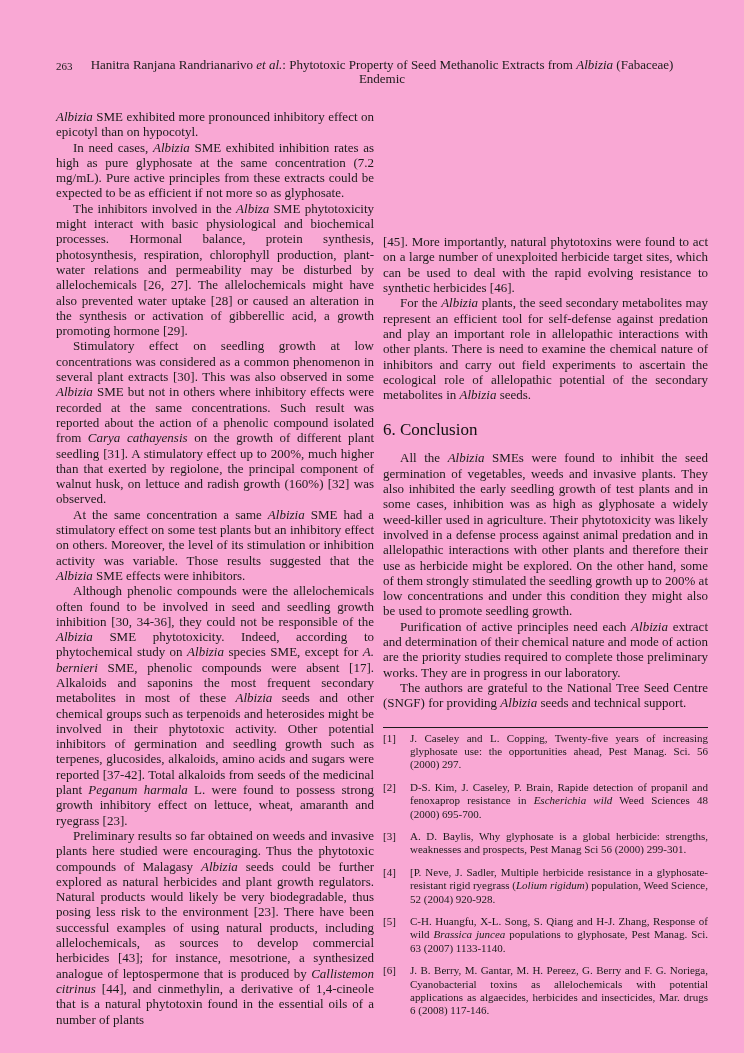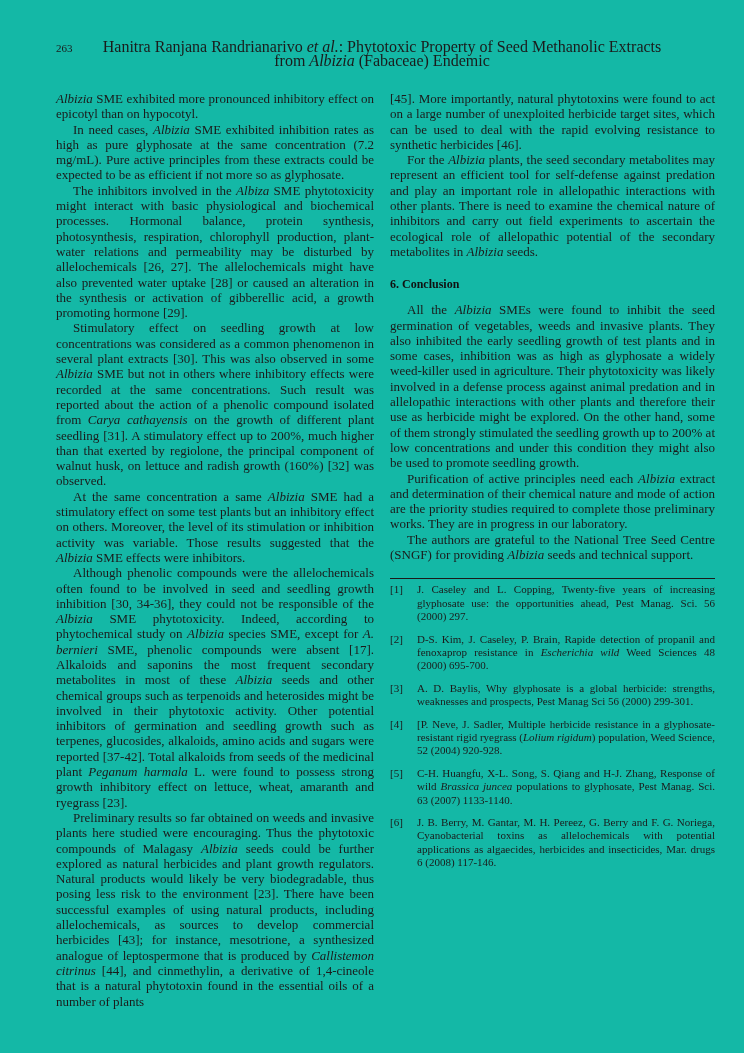--- a/index.html
+++ b/index.html
@@ -1,34 +1,34 @@
 <!DOCTYPE html>
 <html><head>
 <meta charset="utf-8">
 <style>
   html, body { margin: 0; padding: 0; background: #ffffff; }
   .page {
-    width: 744px; height: 1053px; background: #14b8a6;
+    width: 744px; height: 1053px; background: #f9a8d4;
     font-family: "Liberation Serif", serif; color: #1b1b1b;
     position: relative; box-sizing: border-box;
     padding: 40px 36px 0 56px; overflow: hidden;
   }
   .page-header { position: relative; margin-bottom: 23px; }
   .page-number { position: absolute; left: 0; top: 2px; font-size: 11px; }
-  .running-title { text-align: center; font-size: 16px; line-height: 14px; padding: 0 34px; }
-  .columns { display: flex; gap: 16px; }
+  .running-title { text-align: center; font-size: 13px; line-height: 14px; padding: 0 34px; margin-top: 18px; }
+  .columns { display: flex; gap: 9px; align-items: flex-end; }
   .col-left  { width: 318px; flex: 0 0 318px; }
   .col-right { width: 325px; flex: 0 0 325px; }
   .para {
     margin: 0; font-size: 13px; line-height: 15.3px;
     text-align: justify; text-justify: inter-word;
   }
   .para.indent { text-indent: 17px; }
   .section-heading {
-    font-size: 12px; font-weight: bold; margin: 18px 0 10px 0;
+    font-size: 17px; font-weight: normal; margin: 18px 0 10px 0;
     font-family: "Liberation Serif", serif; color: #111;
   }
   .refs-divider { border: none; border-top: 1.4px solid #1b1b1b; margin: 16px 0 4px 0; }
   .refs-heading { margin: 12px 0 12px 0; }
   .ref {
     display: flex; font-size: 11px; line-height: 13.4px;
     margin: 0 0 9px 0; text-align: justify;
   }
   .ref-num { flex: 0 0 27px; }
   .ref-body { flex: 1; }

